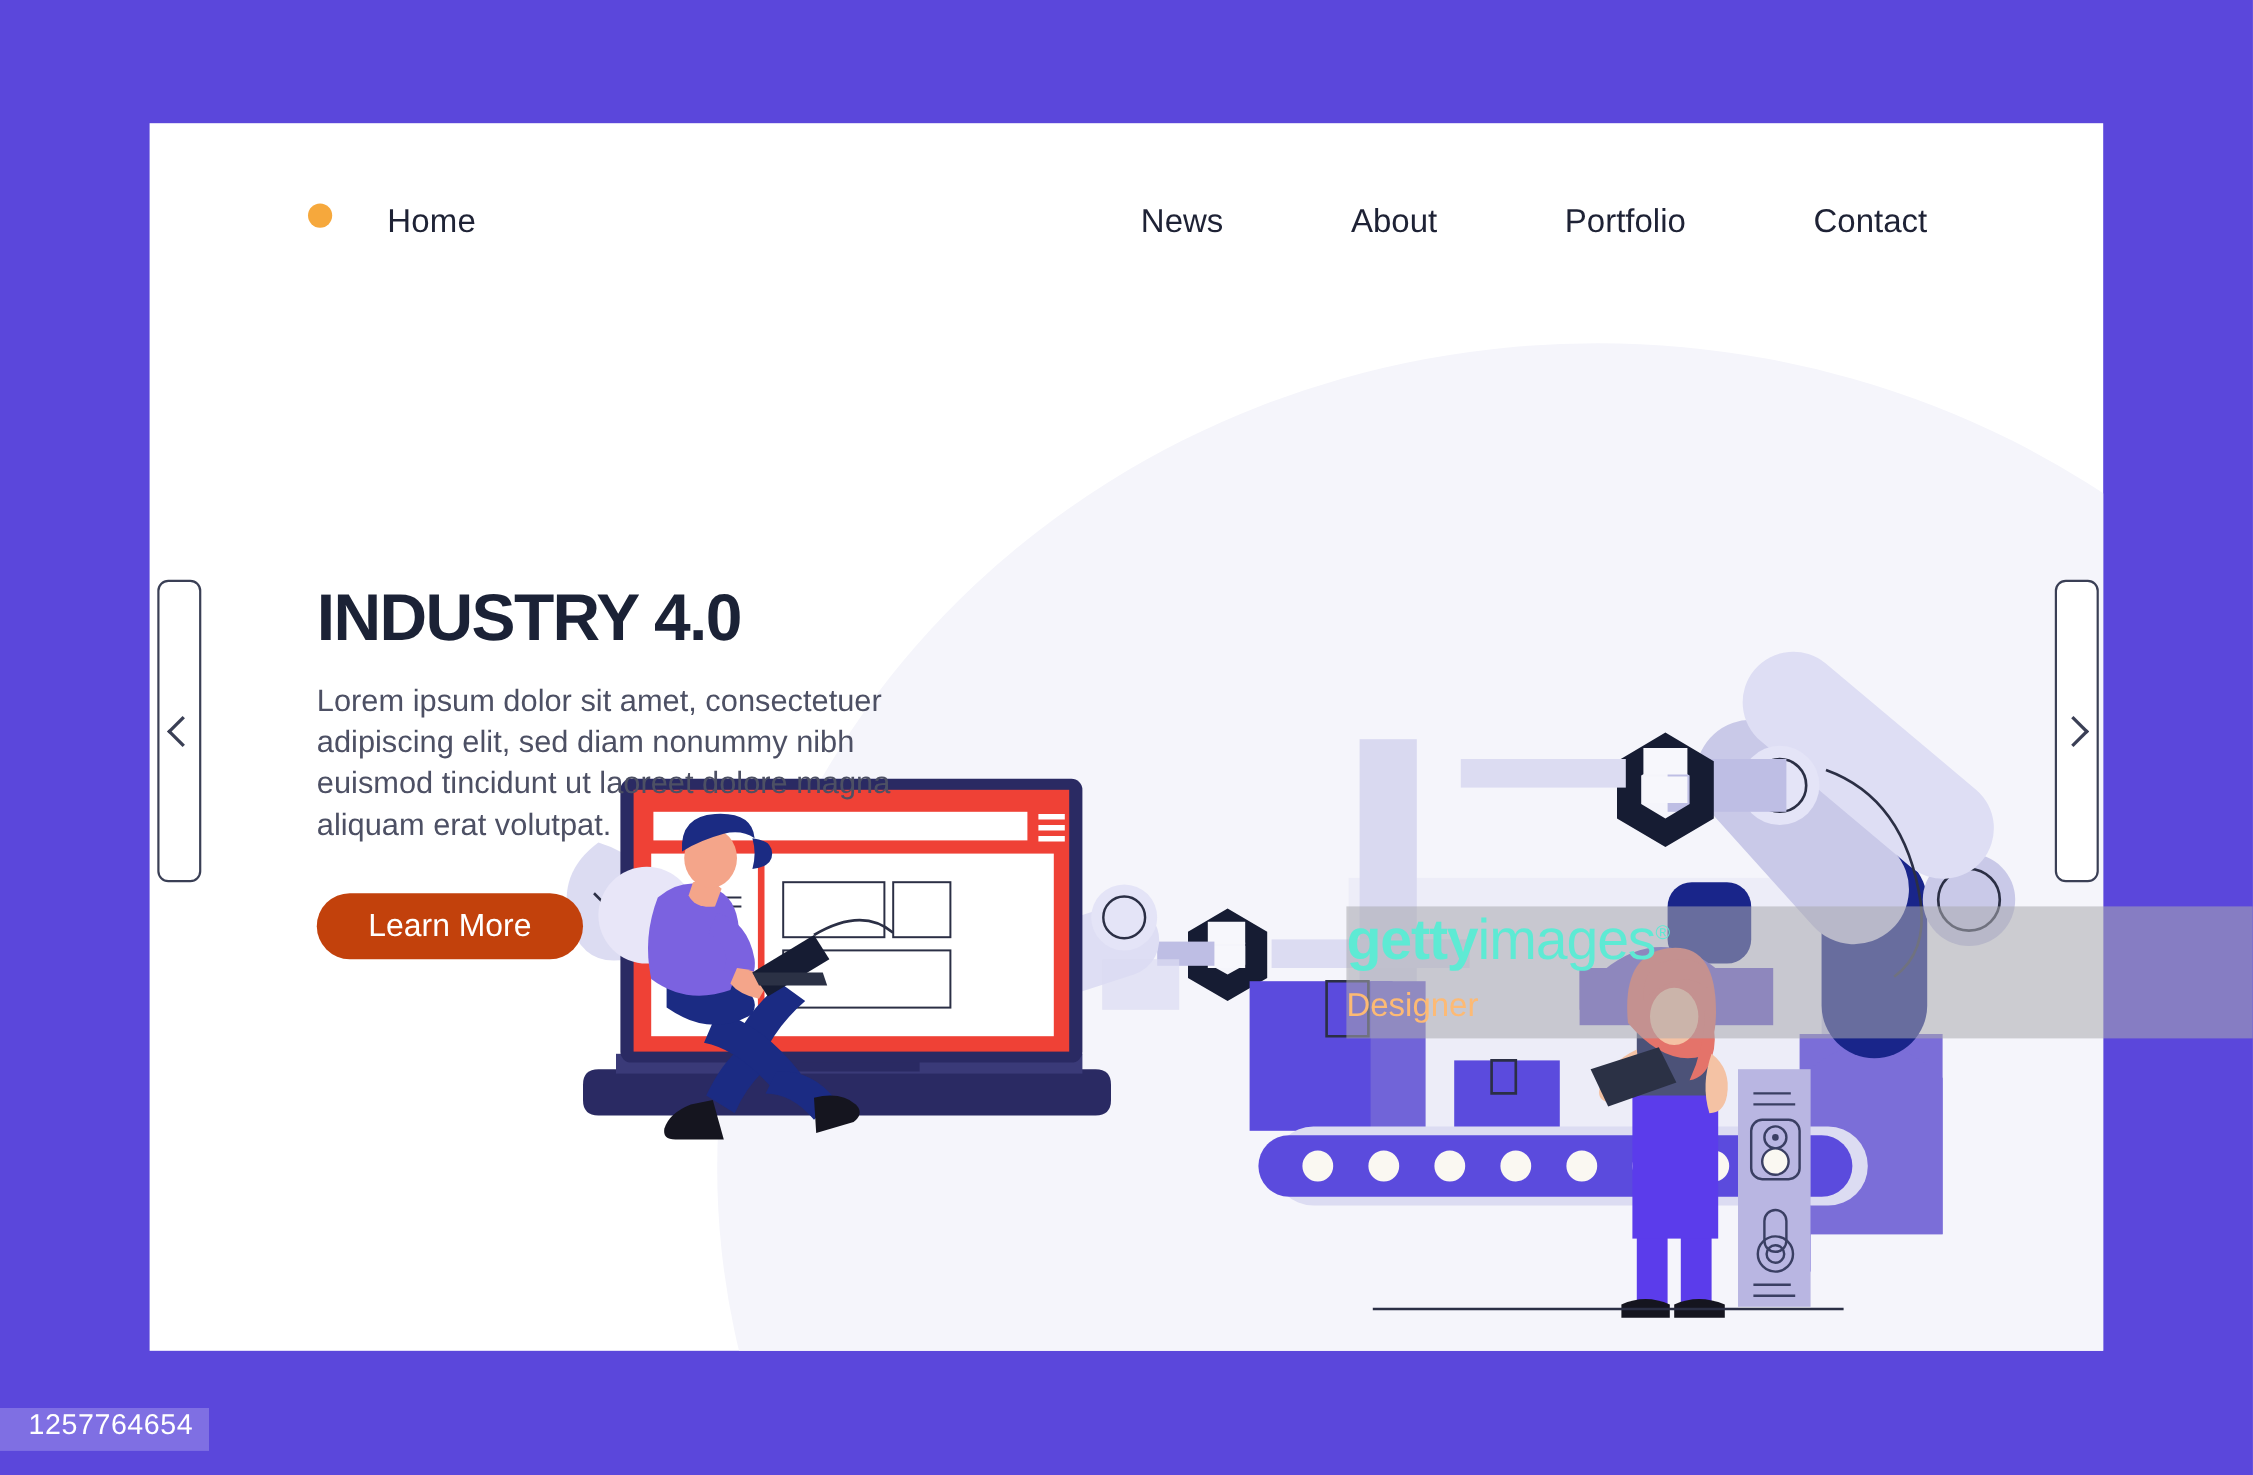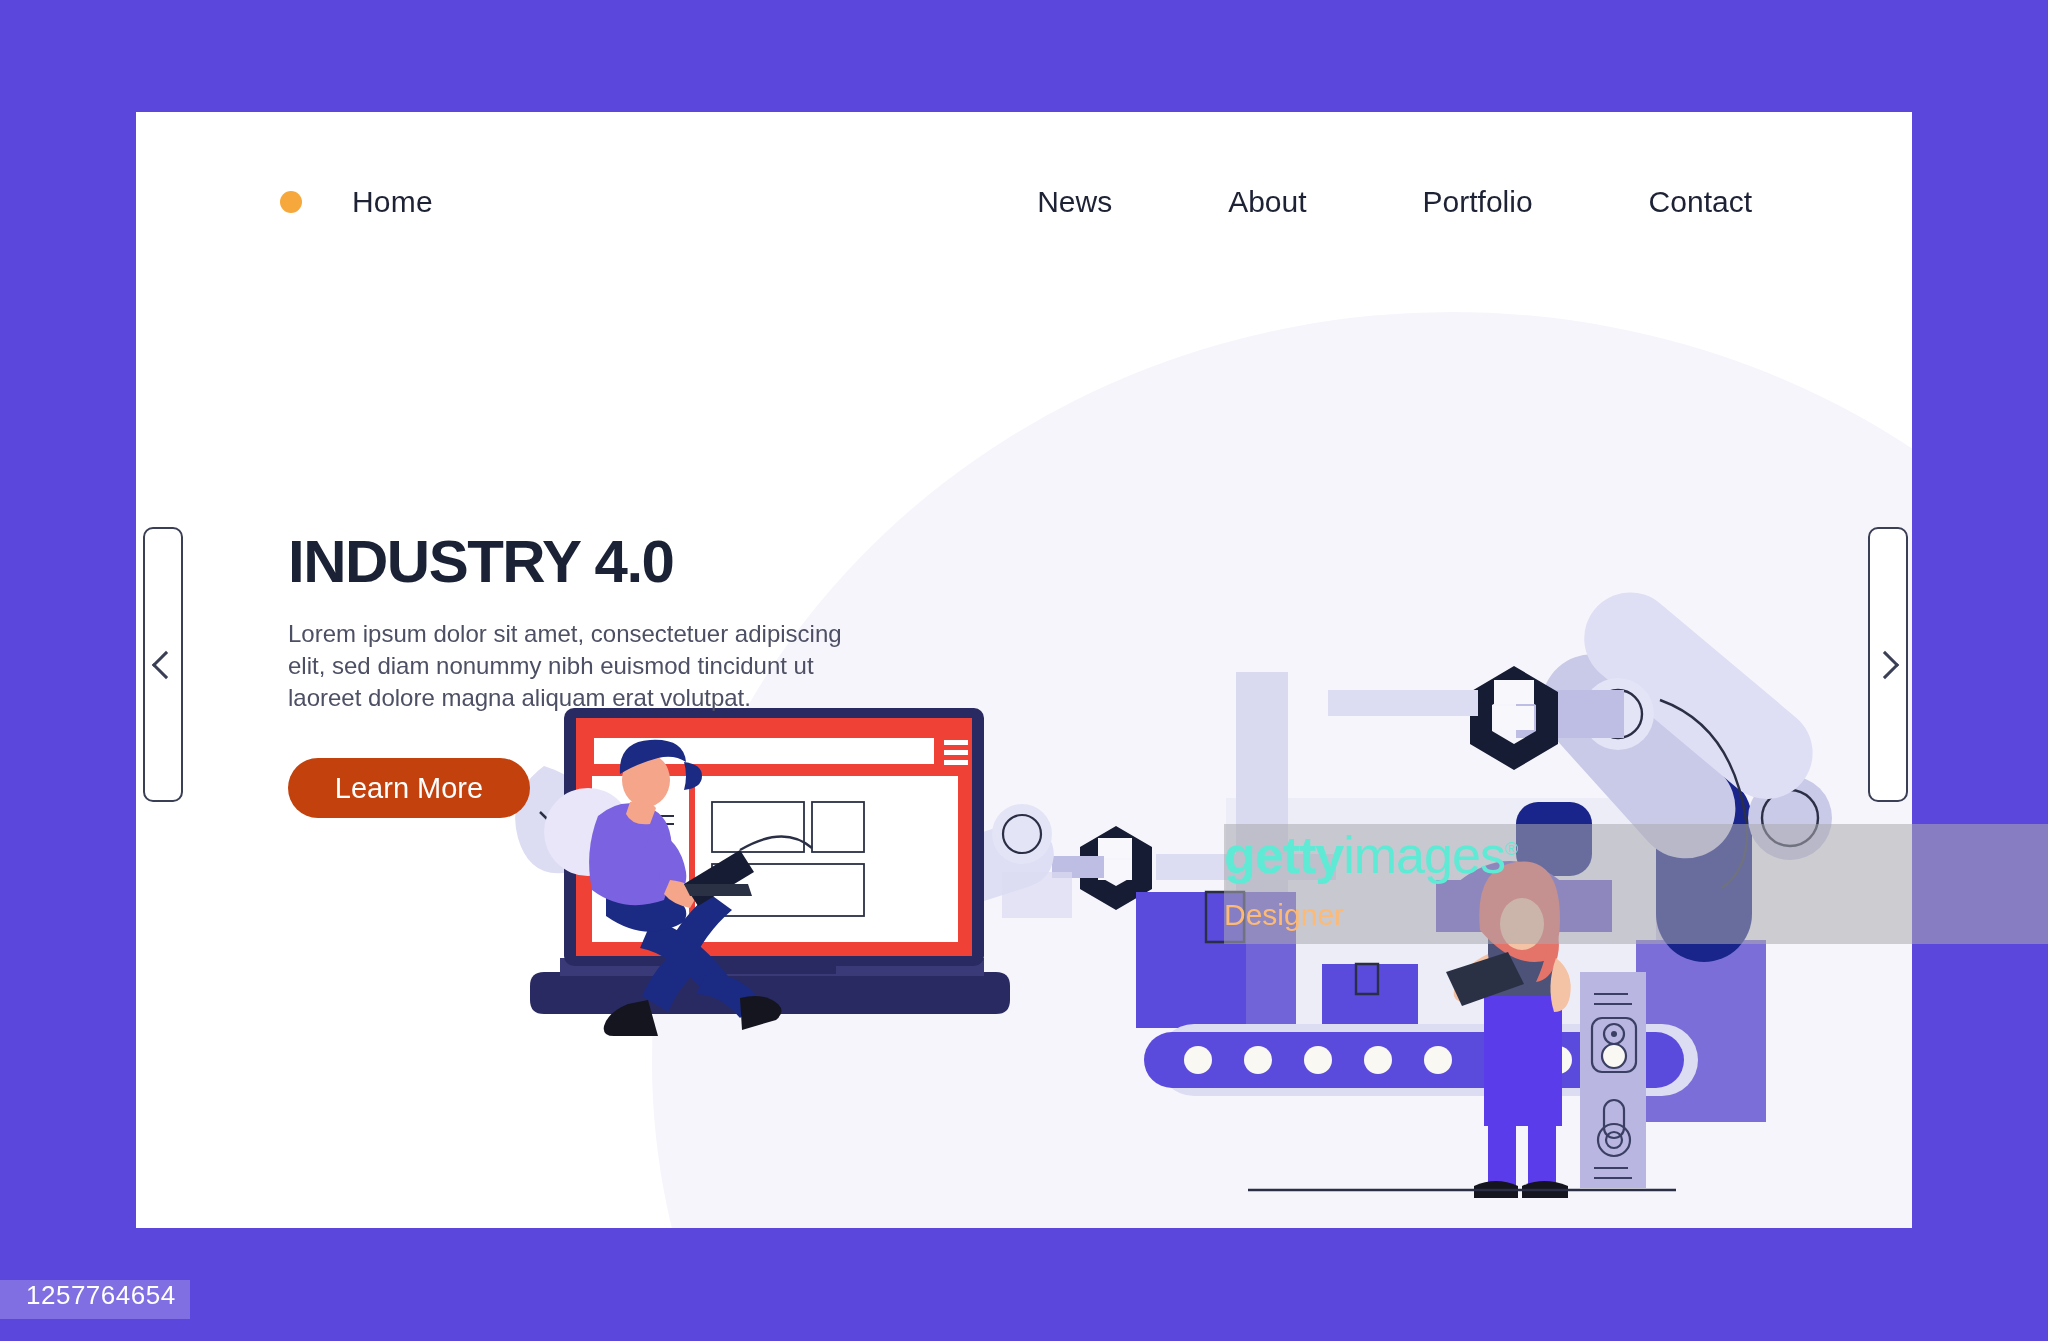--- a/index.html
+++ b/index.html
@@ -31,21 +31,21 @@
     border-radius:50% 50% 50% 50% / 50% 50% 50% 50%;
   }
 
   
   #navbar {
     position:absolute; left:0; top:0; width:100%;
     height:180px;
     display:flex; align-items:center;
     z-index:30;
   }
-  #nav-left { display:flex; align-items:center; margin-left:144px; }
+  #nav-left { display:flex; margin-left:144px; }
   .brand-dot {
     width:22px; height:22px; border-radius:50%;
     background:#F6A83C; display:inline-block;
   }
   #nav-home {
     margin-left:50px; font-size:30px; color:#1E2235;
     letter-spacing:.2px;
   }
   #nav-right {
     margin-left:auto; margin-right:160px;
@@ -53,21 +53,21 @@
   }
   .nav-link { font-size:30px; color:#1E2235; white-space:nowrap; }
 
   
   #hero-text { position:absolute; left:152px; top:420px; width:700px; z-index:25; }
   #hero-title {
     font-size:60px; font-weight:700; color:#1B2236;
     letter-spacing:-1.5px; line-height:1; white-space:nowrap;
   }
   #hero-sub {
-    margin-top:26px; font-size:24px; line-height:1.34;
+    margin-top:26px; font-size:28px; line-height:1.34;
     color:#4D5064; width:580px;
   }
   #learn-more {
     margin-top:44px;
     display:inline-flex; align-items:center; justify-content:center;
     width:242px; height:60px; border-radius:30px;
     background:#c2410c; color:#fff; font-size:29px;
     border:none; cursor:pointer;
   }
 

